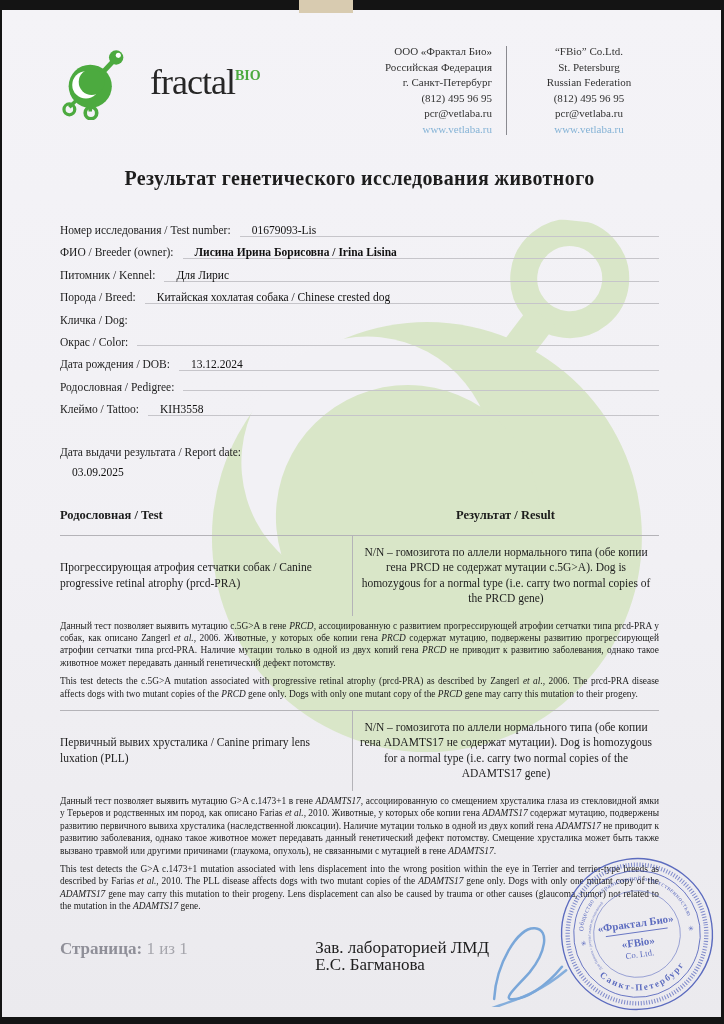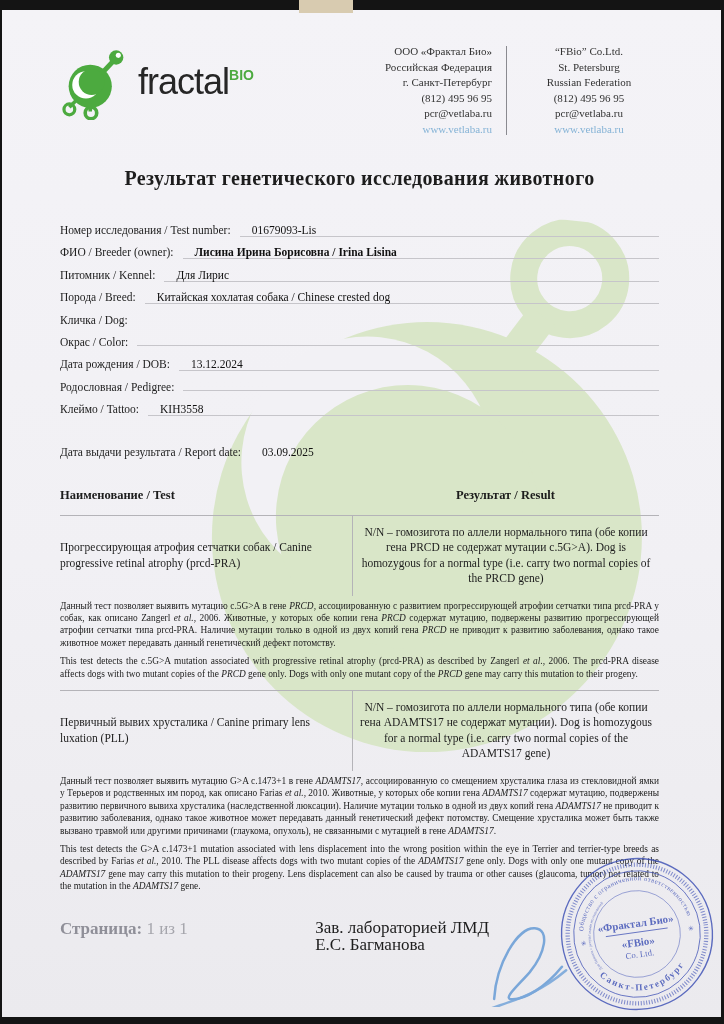--- a/index.html
+++ b/index.html
@@ -9,40 +9,40 @@
   .paper{position:absolute;top:10px;left:2px;right:3px;bottom:7px;overflow:hidden;
          background:linear-gradient(180deg,#f4f3f7 0%,#f1f0f4 55%,#ebeaee 100%);z-index:1;}
   .wm{position:absolute;left:195px;top:200px;width:520px;height:560px;z-index:0;
       transform:rotate(6deg);pointer-events:none;}
   .content{position:relative;z-index:1;padding:0 62px 0 58px;}
 
   
   .header{display:flex;align-items:flex-start;padding-top:34px;}
   .logo{display:flex;align-items:center;}
   .logo svg{width:72px;height:76px;}
-  .wordmark{font-family:Liberation Sans, sans-serif;font-weight:500;
-            font-size:36px;letter-spacing:-1px;color:#262626;line-height:1;margin-left:6px;text-align:center;}
+  .wordmark{font-family:Liberation Serif, serif;font-weight:500;
+            font-size:36px;letter-spacing:-1px;color:#262626;line-height:1;margin-left:18px;text-align:center;}
   .wordmark sup{font-size:14px;font-weight:700;color:#4caa3f;letter-spacing:0;vertical-align:14px;}
   .addresses{margin-left:auto;display:flex;align-items:stretch;font-size:11px;line-height:15.5px;color:#333;}
   .addr-ru{text-align:right;min-width:160px;}
   .addr-divider{width:1px;background:#8a8a90;margin:2px 12px 2px 14px;}
   .addr-en{text-align:center;min-width:140px;}
   .addr a,.site{color:#85b3d6;text-decoration:none;}
 
   
   .title{margin-top:30px;text-align:center;font-size:20px;font-weight:700;color:#1d1d1d;letter-spacing:.4px;}
 
   
   .fields{margin-top:34px;}
   .frow{display:flex;align-items:baseline;height:22.4px;font-size:11.5px;color:#222;}
   .flabel{white-space:nowrap;padding-right:9px;}
   .fvalue{flex:1;border-bottom:1px solid #c6c5ca;padding-left:12px;white-space:nowrap;color:#111;}
   .fvalue.bold{font-weight:700;}
-  .report-date{margin-top:20px;display:flex;align-items:baseline;font-size:11.5px;color:#222;}
-  .report-date .fvalue{border-bottom:none;flex:0 0 auto;}
+  .report-date{margin-top:20px;display:flex;align-items:baseline;font-size:11.5px;color:#222;flex-direction:column;}
+  .report-date .fvalue{border-bottom:none;flex:0 0 auto;margin-top:8px;}
 
   
   .thead{margin-top:30px;display:flex;font-size:12.5px;font-weight:700;color:#1c1c1c;}
   .thead .c1{width:292px;}
   .thead .c2{flex:1;text-align:center;}
   .trow{margin-top:12px;border-top:1px solid #b4b3b8;display:flex;min-height:80px;}
   .trow .cell-test{width:292px;display:flex;align-items:center;font-size:11.5px;line-height:15.5px;
                    color:#1d1d1d;padding:8px 26px 8px 0;box-sizing:border-box;}
   .trow .cell-result{flex:1;border-left:1px solid #b4b3b8;display:flex;align-items:center;justify-content:center;
                      text-align:center;font-size:11.5px;line-height:15.5px;color:#1d1d1d;padding:8px 4px;}
@@ -153,21 +153,21 @@
         <span class="fvalue">KIH3558</span>
       </div>
     </div>
 
     <div class="report-date">
       <span class="flabel">Дата выдачи результата / Report date:</span>
       <span class="fvalue">03.09.2025</span>
     </div>
 
     <div class="thead">
-      <div class="c1">Наименование / Test</div>
+      <div class="c1">Родословная / Test</div>
       <div class="c2">Результат / Result</div>
     </div>
 
     <div class="trow">
       <div class="cell-test">Прогрессирующая атрофия сетчатки собак / Canine progressive retinal atrophy (prcd-PRA)</div>
       <div class="cell-result">N/N – гомозигота по аллели нормального типа (обе копии гена PRCD не содержат мутации c.5G&gt;A). Dog is homozygous for a normal type (i.e. carry two normal copies of the PRCD gene)</div>
     </div>
     <div class="notes">
       <p>Данный тест позволяет выявить мутацию  c.5G&gt;A в гене <i>PRCD</i>, ассоциированную с развитием прогрессирующей атрофии сетчатки типа prcd-PRA у собак, как описано Zangerl <i>et al.</i>, 2006. Животные, у которых обе копии гена <i>PRCD</i> содержат мутацию, подвержены развитию прогрессирующей атрофии сетчатки типа prcd-PRA. Наличие мутации только в одной из двух копий гена <i>PRCD</i>  не приводит к развитию заболевания, однако такое животное может передавать данный генетический дефект потомству.</p>
       <p>This test detects the c.5G&gt;A mutation associated with progressive retinal atrophy (prcd-PRA) as described by Zangerl <i>et al.</i>, 2006. The prcd-PRA disease affects dogs with two mutant copies of the <i>PRCD</i> gene only. Dogs with only one mutant copy of the <i>PRCD</i> gene may carry this mutation to their progeny.</p>

